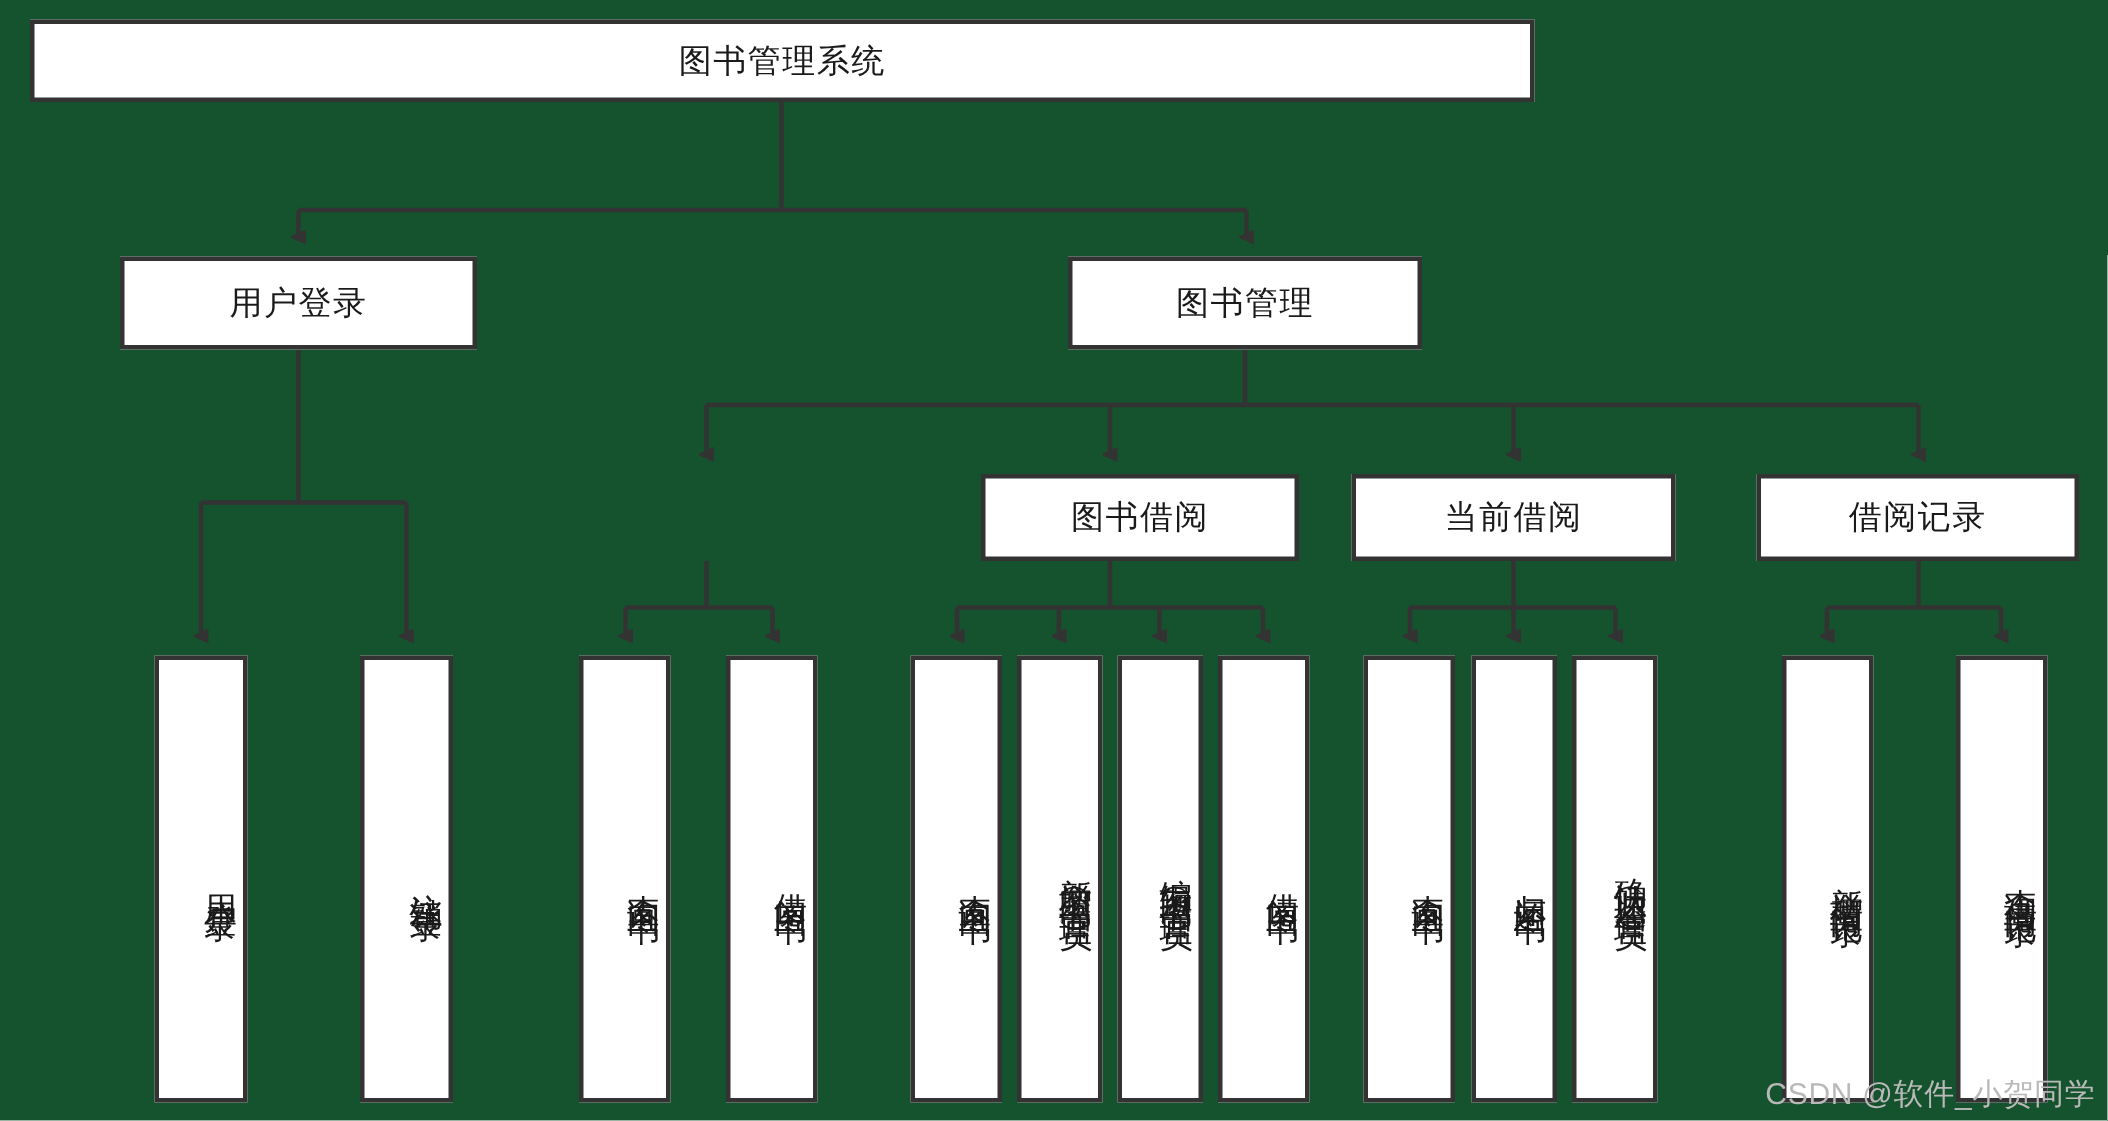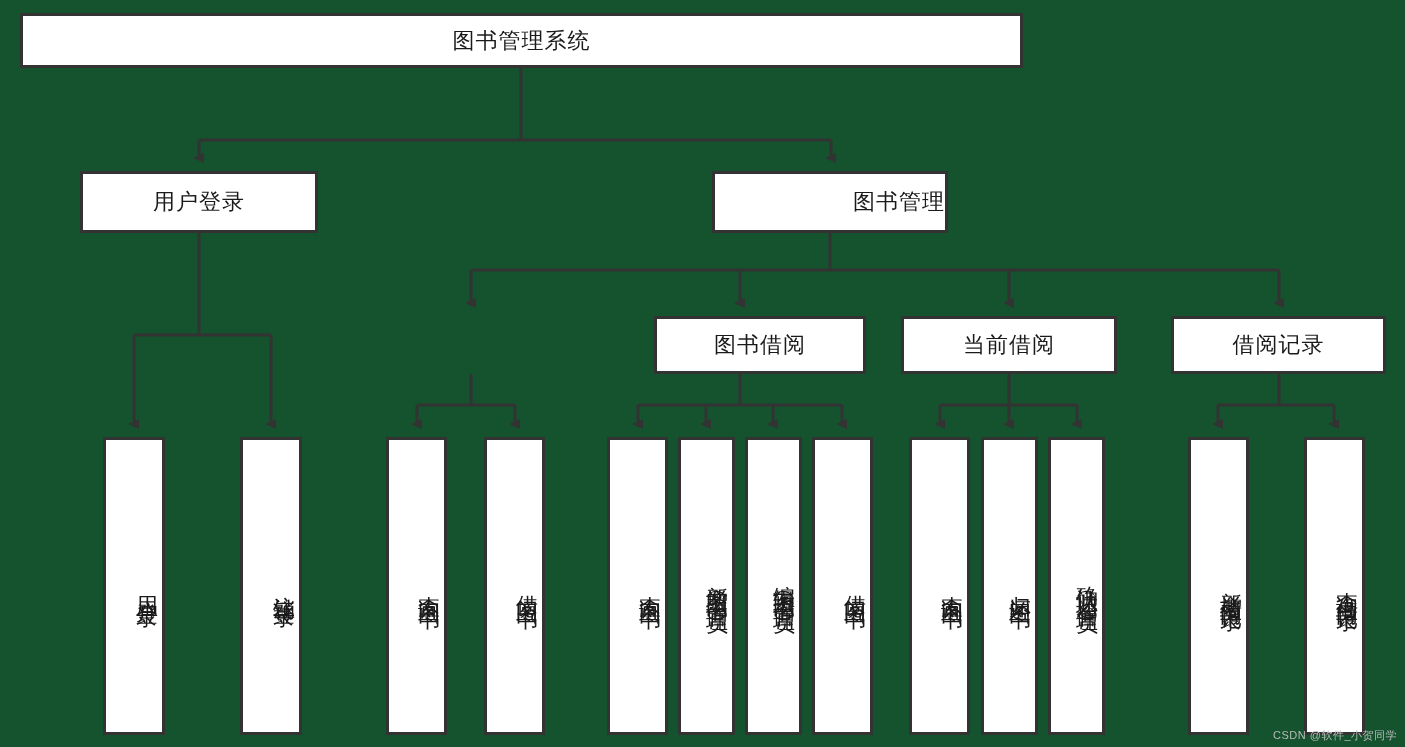--- a/index.html
+++ b/index.html
@@ -57,21 +57,21 @@
     display: block;
   }
   .node.h .lbl {
     white-space: nowrap;
     display: block;
   }
   .watermark {
     position: absolute;
     right: 8px;
     bottom: 4px;
-    font-size: 11px;
+    font-size: 20px;
     color: #b9b9b9;
     z-index: 5;
     white-space: nowrap;
     letter-spacing: 0.5px;
   }
 </style>
 </head>
 <body>
 
 <div id="canvas">
@@ -126,21 +126,21 @@
     </g>
   </svg>
 
   <div class="node h" style="left:20px;top:13px;width:1003px;height:55px;">
     <span class="lbl">图书管理系统</span>
   </div>
 
   <div class="node h" style="left:80px;top:171px;width:238px;height:62px;">
     <span class="lbl">用户登录</span>
   </div>
-  <div class="node h" style="left:712px;top:171px;width:236px;height:62px;justify-content:flex-end;">
+  <div class="node h" style="left:712px;top:171px;width:236px;height:62px;">
     <span class="lbl">图书管理</span>
   </div>
 
   <div class="node h" style="left:634px;top:316px;width:212px;height:58px;margin-left:20px;">
     <span class="lbl">图书借阅</span>
   </div>
   <div class="node h" style="left:1171px;top:316px;width:215px;height:58px;">
     <span class="lbl">借阅记录</span>
   </div>
   <div class="node h" style="left:901px;top:316px;width:216px;height:58px;">

